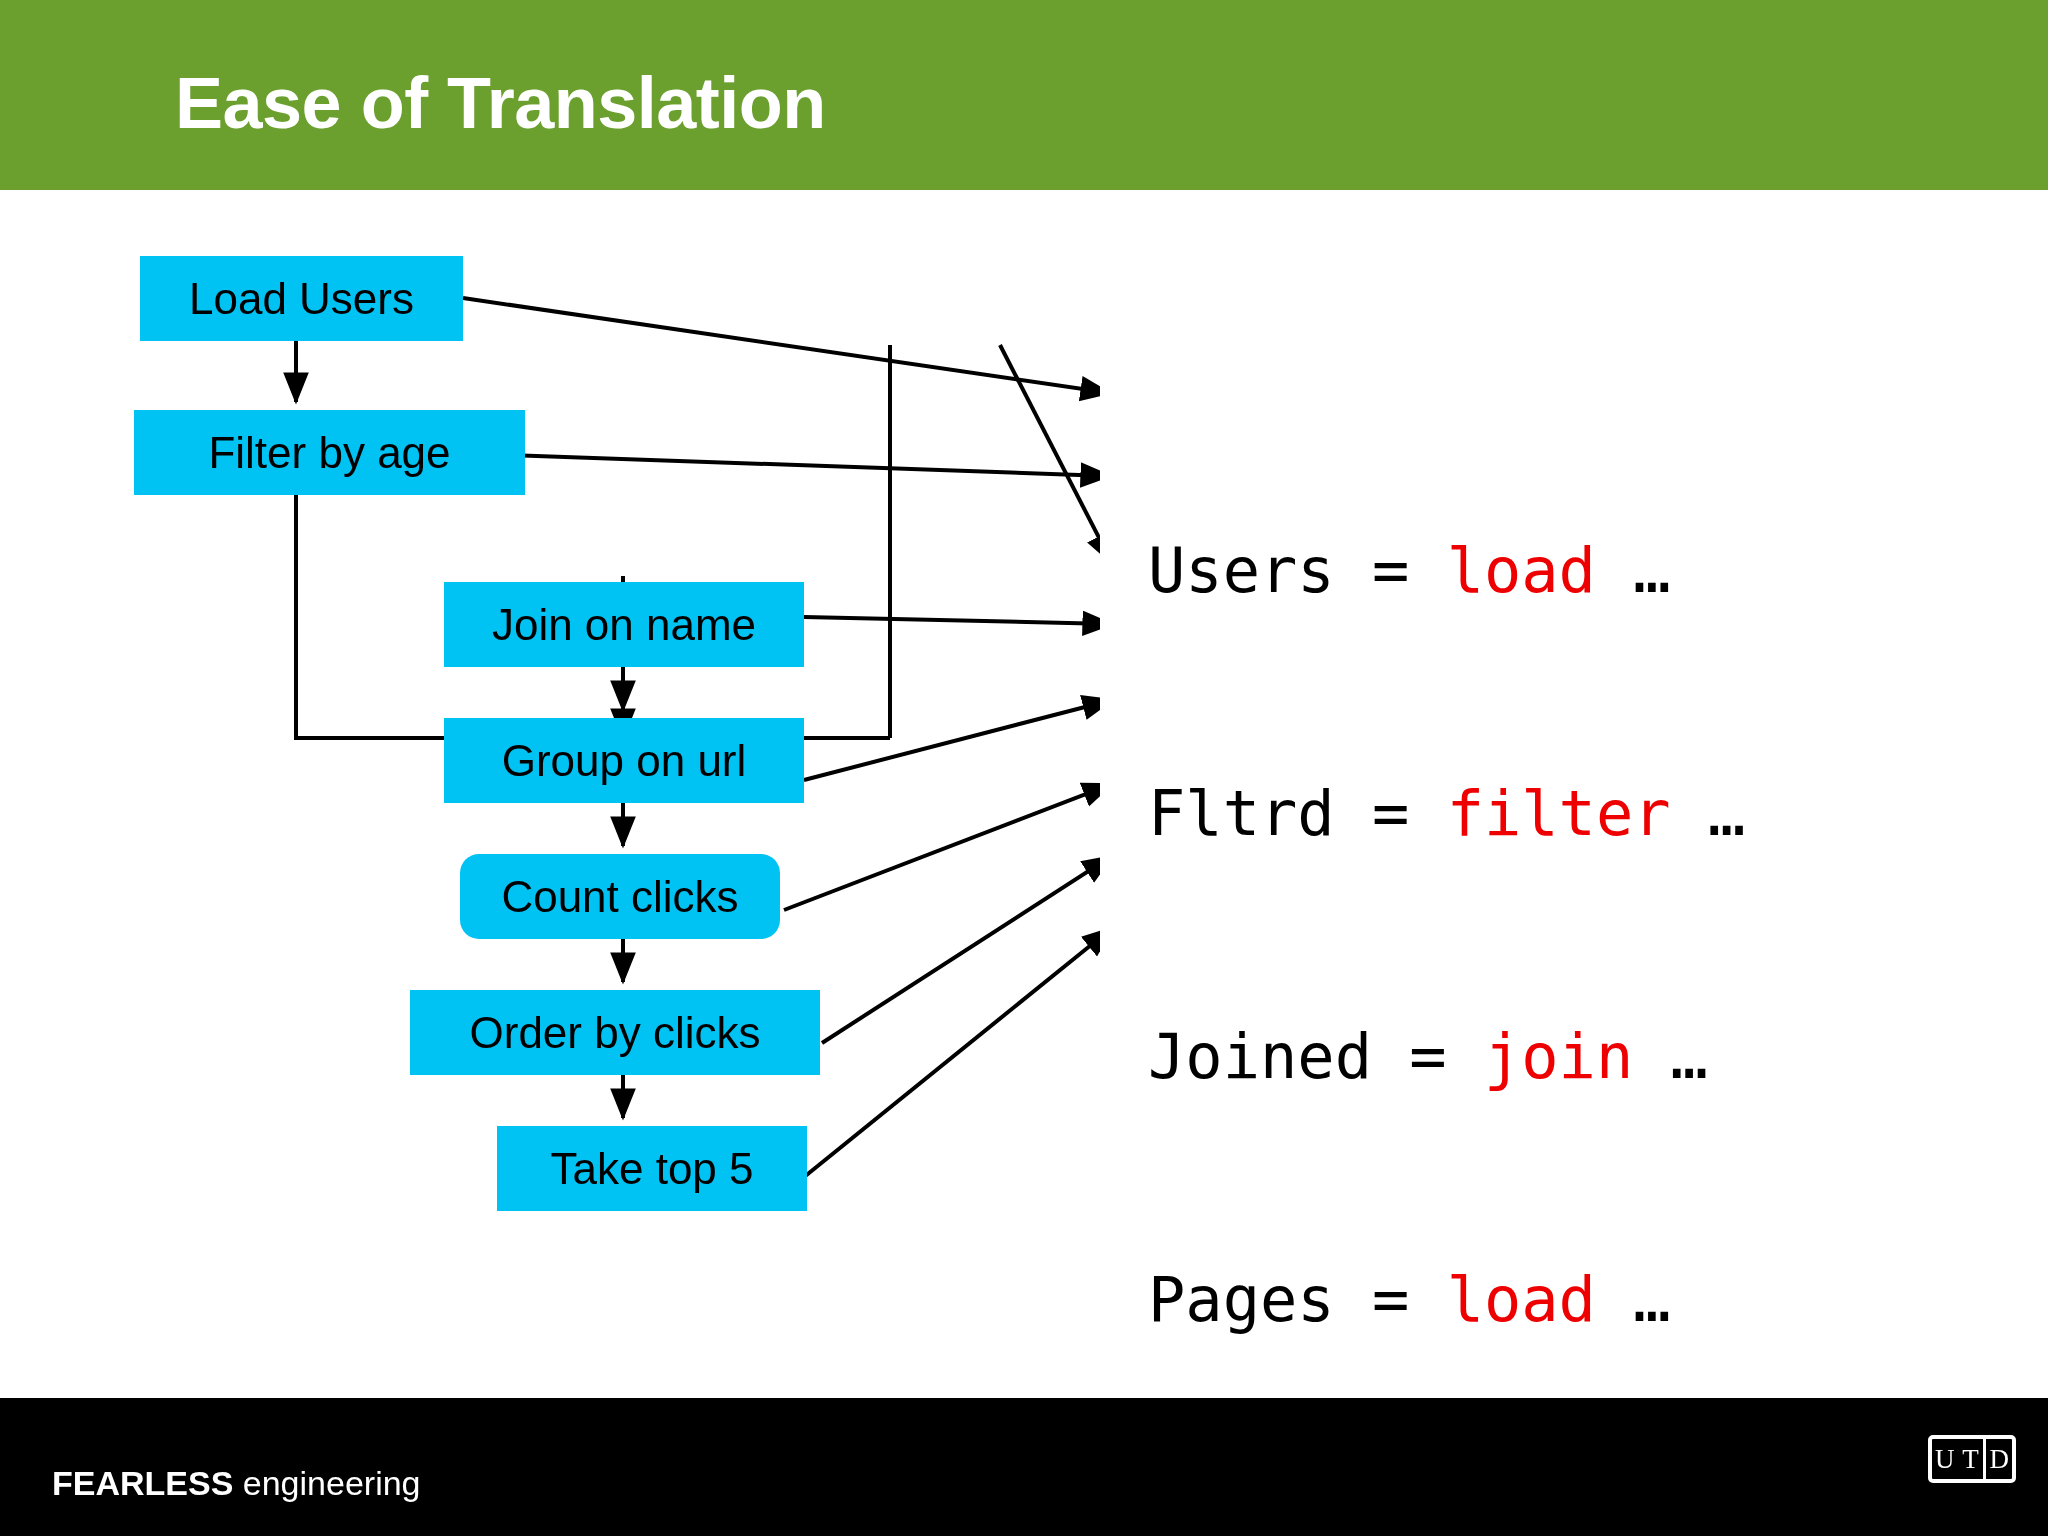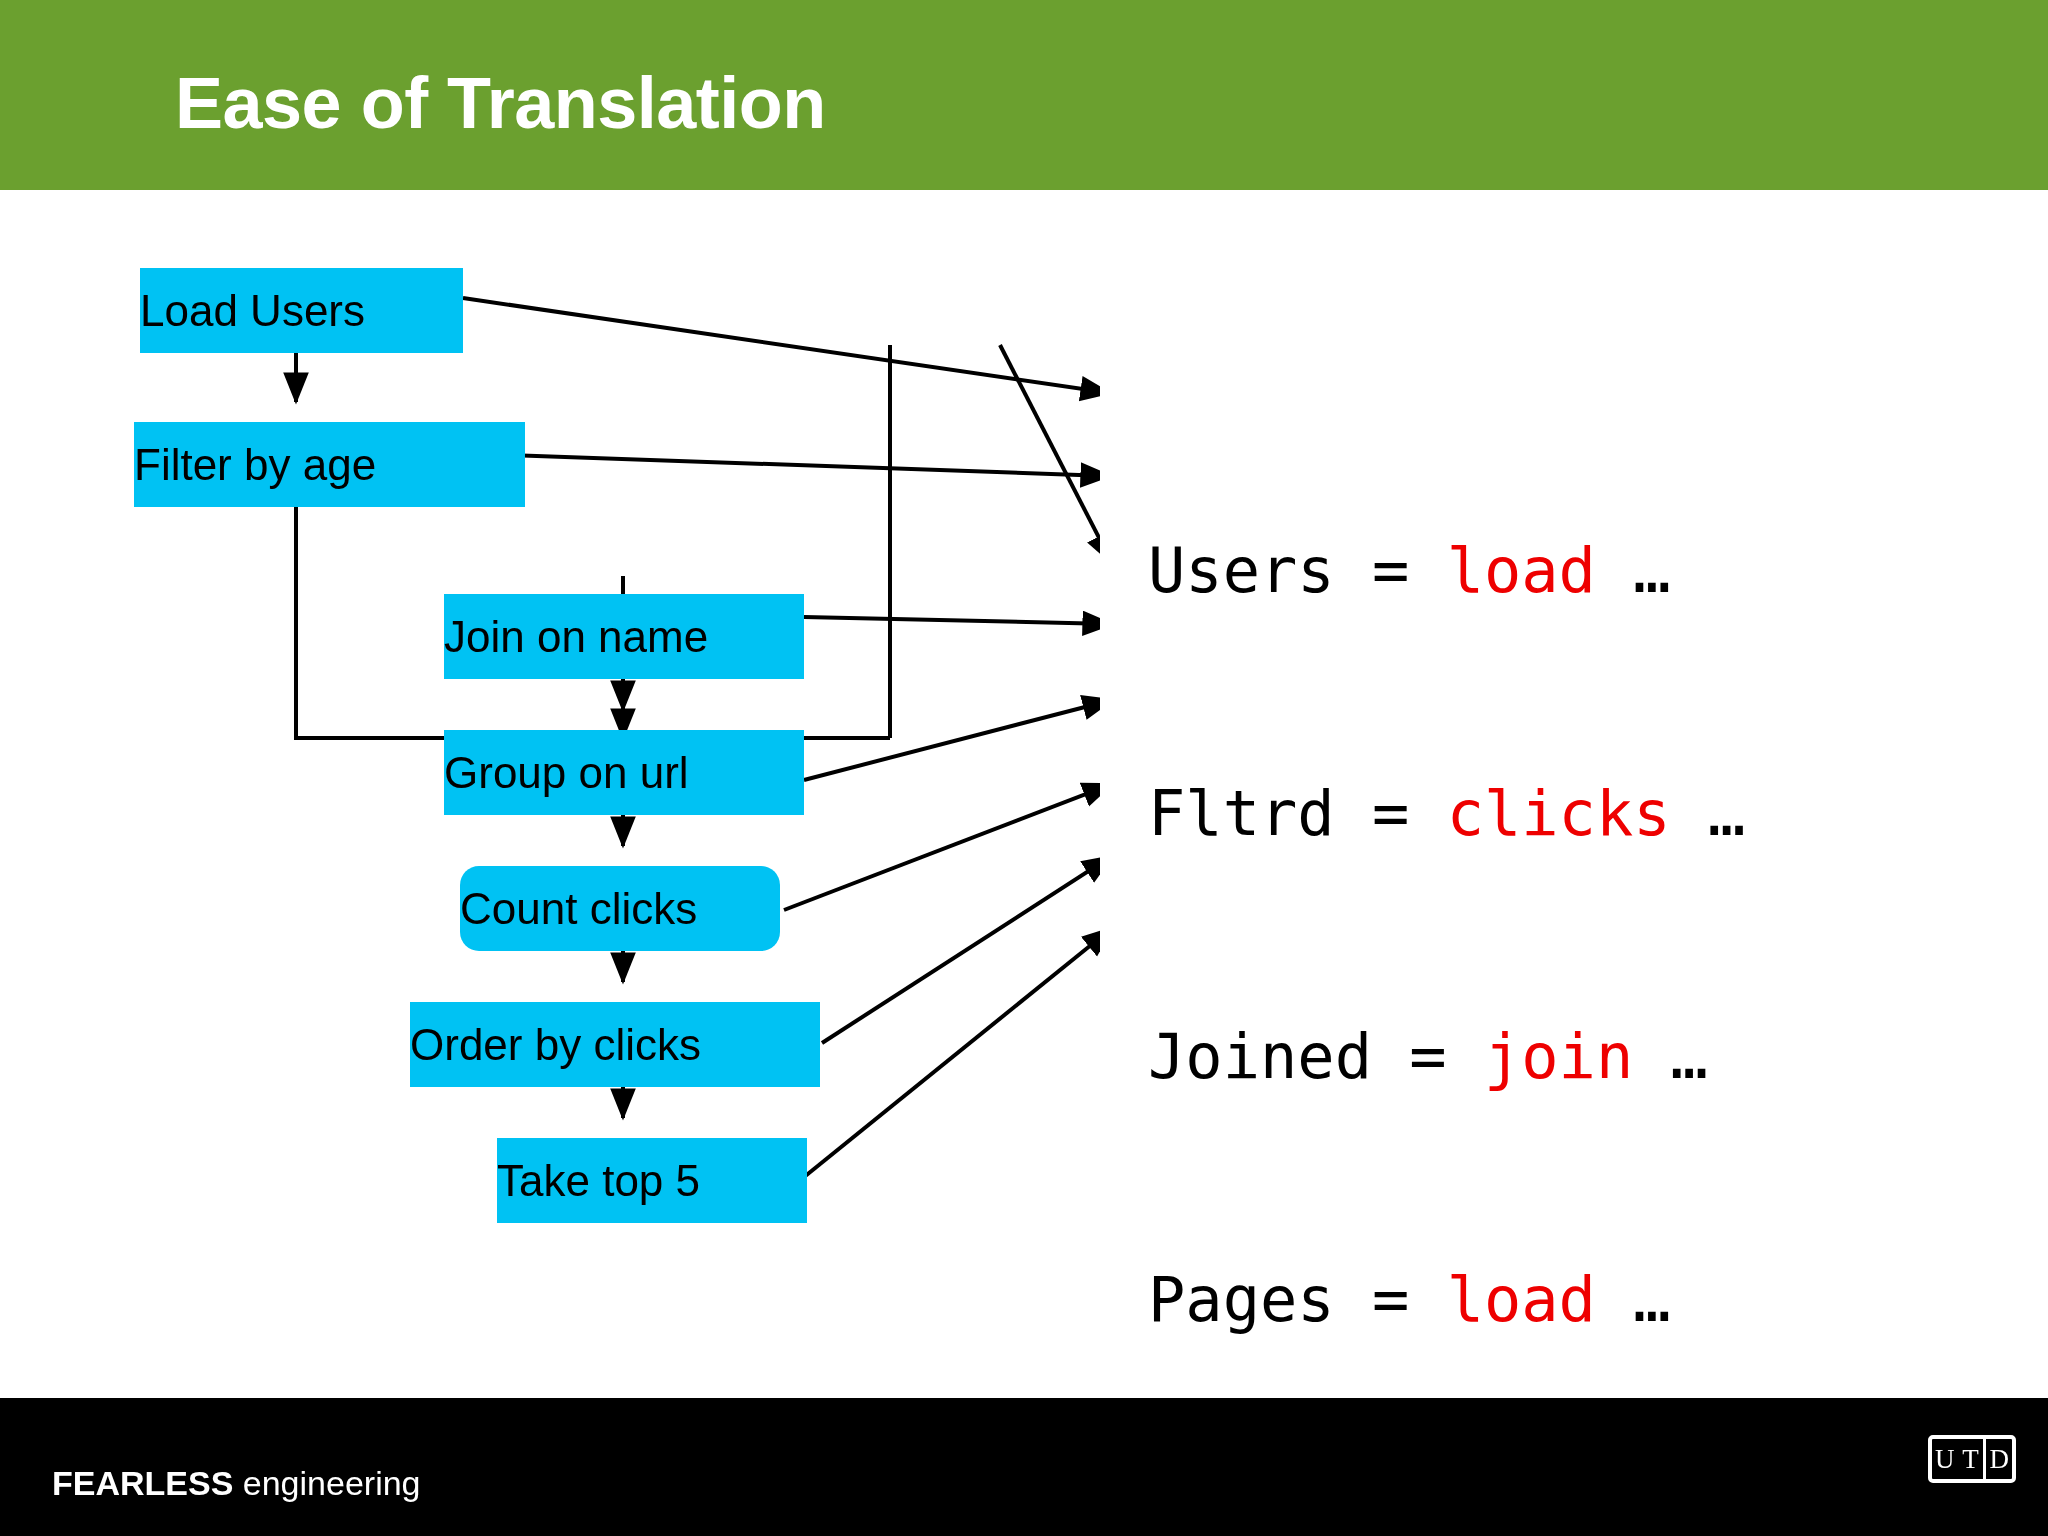--- a/index.html
+++ b/index.html
@@ -40,25 +40,25 @@
     width: 1100px;
     height: 1100px;
   }
   #diagram-svg { position: absolute; left: 0; top: 0; }
   .node-box {
     position: absolute;
     background: #00C2F3;
     color: #000000;
     display: flex;
     align-items: center;
+    justify-content: center;
     font-size: 44px;
     font-family: "Liberation Sans", sans-serif;
     line-height: 1;
     white-space: nowrap;
-    margin-top: 12px;
   }
   
   #code-block {
     position: absolute;
     left: 1148px;
     top: 368px;
     font-family: "DejaVu Sans Mono", monospace;
     font-size: 62px;
     line-height: 81px;
     color: #000000;
@@ -177,21 +177,21 @@
     <div class="node-box" style="left:410px; top:800px; width:410px; height:85px;">
       <span>Order by clicks</span>
     </div>
     <div class="node-box" style="left:497px; top:936px; width:310px; height:85px;">
       <span>Take top 5</span>
     </div>
   </div>
 
   <div id="code-block">
     <div class="code-line"><span>Users = </span><span class="kw">load</span><span> …</span></div>
-    <div class="code-line"><span>Fltrd = </span><span class="kw">clicks</span><span> …</span></div>
+    <div class="code-line"><span>Fltrd = </span><span class="kw">filter</span><span> …</span></div>
     <div class="code-line"><span>Joined = </span><span class="kw">join</span><span> …</span></div>
     <div class="code-line"><span>Pages = </span><span class="kw">load</span><span> …</span></div>
     <div class="code-line"><span>Grouped = </span><span class="kw">group</span><span> …</span></div>
     
     
     
   </div>
 
   <div id="footer-band"></div>
   <div id="footer-text"><span class="bold">FEARLESS</span><span> engineering</span></div>

